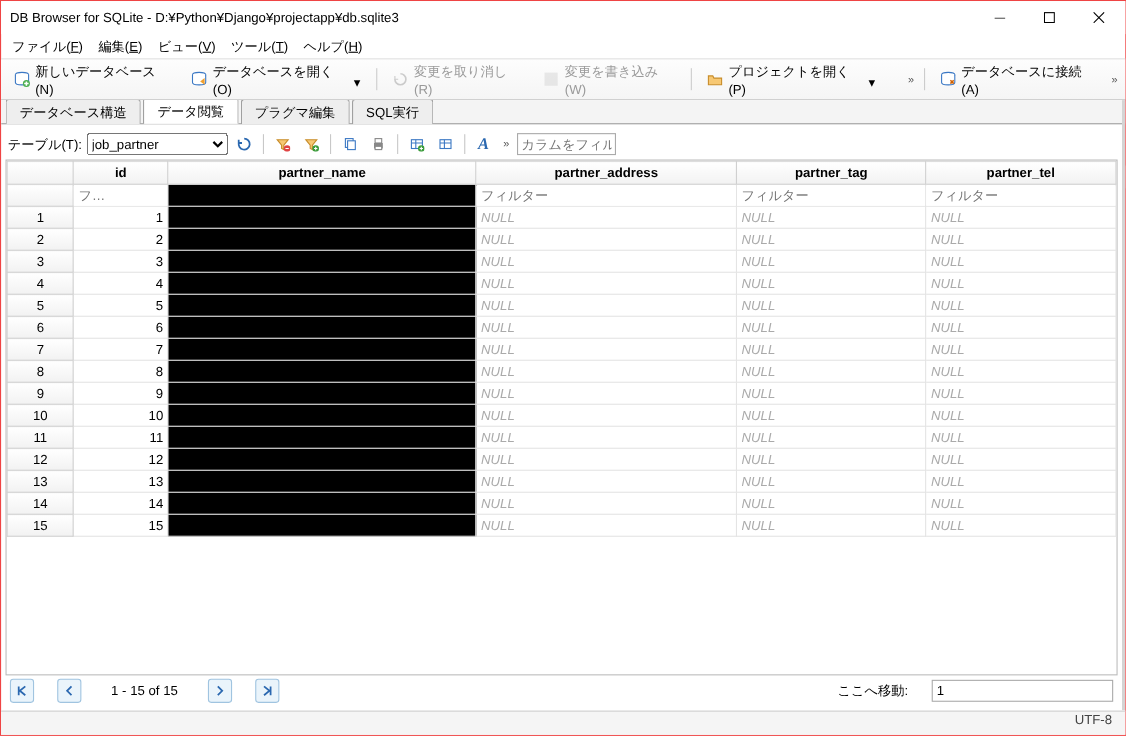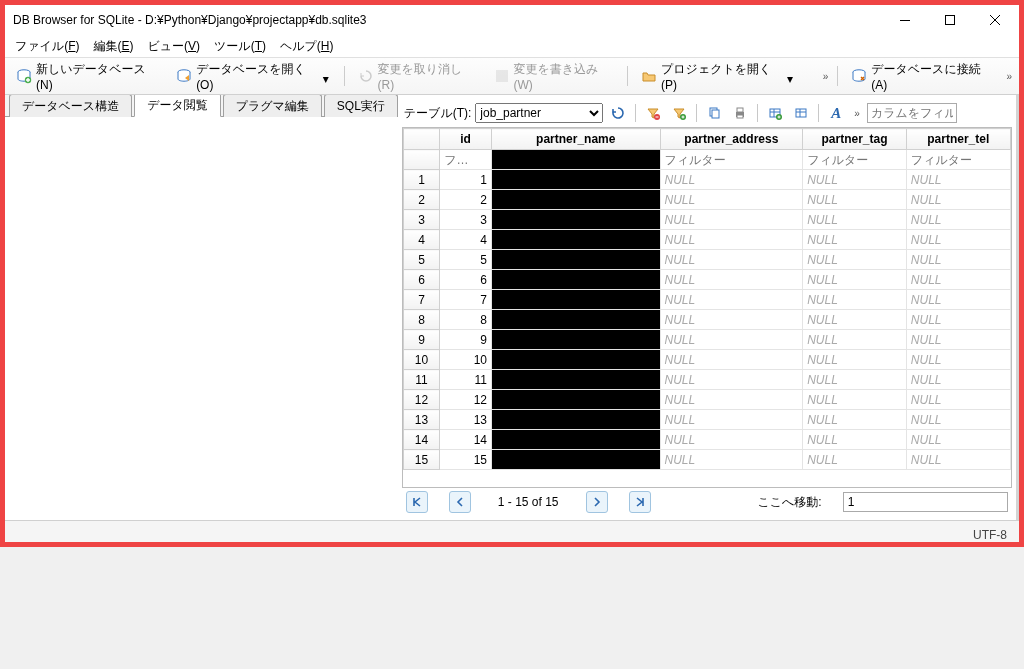--- a/index.html
+++ b/index.html
@@ -1,32 +1,32 @@
 <!DOCTYPE html>
 <html><head>
 <meta charset="utf-8">
 <style>
 * { box-sizing: border-box; margin: 0; padding: 0; font-family: "Meiryo UI", "Yu Gothic UI", sans-serif; font-size: 12px; }
 body { background: #f0f0f0; width: 1024px; height: 669px; overflow: hidden; }
-.window { width: 1024px; height: 547px; background: #fff; border: 5px solid #ef4444; display: flex; flex-direction: column; }
+.window { width: 1024px; height: 669px; background: #fff; border: 1px solid #ef4444; display: flex; flex-direction: column; }
 .titlebar { height: 30px; background: #fff; display: flex; align-items: center; padding: 0 2px 0 8px; }
 .titlebar-title { flex: 1; color: #000; font-size: 12px; }
 .win-btn { width: 45px; height: 28px; display: flex; align-items: center; justify-content: center; color: #000; }
 .menubar { height: 22px; display: flex; padding: 0 4px; gap: 2px; align-items: center; }
 .menu-item { padding: 2px 6px; text-align: center; }
 .menu-item u { text-decoration: underline; }
 .toolbar-row { height: 34px; display: flex; align-items: center; padding: 18px 4px; border-top: 1px solid #e0e0e0; border-bottom: 1px solid #d0d0d0; background: linear-gradient(#fdfdfd,#f5f5f5); gap: 4px; }
 .tool-btn { display: flex; align-items: center; gap: 4px; padding: 2px 6px; border: 1px solid transparent; border-radius: 3px; height: 26px; }
 .tool-btn.disabled { color: #999; }
 .icon16 { width:16px; height:16px; display:inline-flex; align-items:center; justify-content:center; }
 .drop-arrow { width: 8px; height: 8px; }
 .toolbar-sep { width:1px; height:20px; background:#ccc; margin:0 2px; }
 .chevron { font-size:10px; color:#555; padding:2px 3px; }
 .content { flex:1; display:flex; overflow:hidden; }
-.pane-left { flex: 1 1 auto; display:flex; flex-direction:row; border-right:3px solid #d4d4d4; overflow:hidden; }
+.pane-left { flex: 1 1 auto; display:flex; flex-direction:column; border-right:3px solid #d4d4d4; overflow:hidden; }
 .pane-right { width: 410px; display:flex; flex-direction:column; overflow:hidden; }
 .tabbar { display:flex; border-bottom:1px solid #a0a0a0; background:#f4f4f4; align-items:flex-end; height:22px; padding-left:4px; gap:2px; }
 .tab { padding: 3px 12px 2px 12px; border:1px solid #a0a0a0; border-bottom:none; background:#eee; border-radius:3px 3px 0 0; font-size:12px; position:relative; top:1px; }
 .tab.active { background:#fff; border-bottom:1px solid #fff; }
 .left-body { flex:1; display:flex; flex-direction:column; padding:4px; overflow:hidden; }
 .left-controls { display:flex; align-items:center; gap:4px; height:28px; padding:2px; }
 select.table-select { height:20px; font-size:12px; width:128px; }
 .tb-btn { width:22px; height:22px; display:flex; align-items:center; justify-content:center; border:1px solid transparent; border-radius:3px; }
 .controls-sep { width:1px; height:18px; background:#c8c8c8; margin:0 2px; }
 .filter-input { height:20px; width:90px; font-size:12px; padding:0 3px; border:1px solid #aaa; }
@@ -43,21 +43,21 @@
 .pager { height:28px; display:flex; align-items:center; gap:21px; padding:2px 4px; }
 .pg-btn { width:22px; height:22px; display:flex; align-items:center; justify-content:center; border:1px solid #a0c4e0; border-radius:3px; background:#eaf4fb; }
 .pg-text { padding:0 6px; font-size:12px; }
 .pg-input { width:165px; height:20px; border:1px solid #aaa; padding:0 4px; font-size:12px; }
 .panel { display:flex; flex-direction:column; border-bottom:1px solid #d0d0d0; }
 .panel-header { height:22px; background:linear-gradient(#fdfdfd,#e9e9e9); border-bottom:1px solid #c0c0c0; border-top:1px solid #d0d0d0; display:flex; align-items:center; padding:0 4px; }
 .editor-body { padding:6px; display:flex; flex-direction:column; gap:6px; }
 .editor-toolbar { display:flex; align-items:center; gap:4px; }
 .info-row { display:flex; align-items:center; justify-content:space-between; }
 .bottom-tabbar { height:22px; display:flex; align-items:flex-end; padding-left:4px; gap:2px; border-top:1px solid #d0d0d0; }
-.statusbar { height:22px; background:#f5f5f5; border-top:1px solid #d0d0d0; display:flex; align-items:flex-end; justify-content:flex-end; padding:0 12px; font-size:12px; color:#444; }
+.statusbar { height:22px; background:#f5f5f5; border-top:1px solid #d0d0d0; display:flex; align-items:flex-start; justify-content:flex-end; padding:0 12px; font-size:12px; color:#444; }
 svg { display:block; }
 </style>
 </head>
 <body>
 
 <div class="window">
 
   <div class="titlebar">
     <span class="titlebar-title">DB Browser for SQLite - D:¥Python¥Django¥projectapp¥db.sqlite3</span>
     <div class="win-btn">

